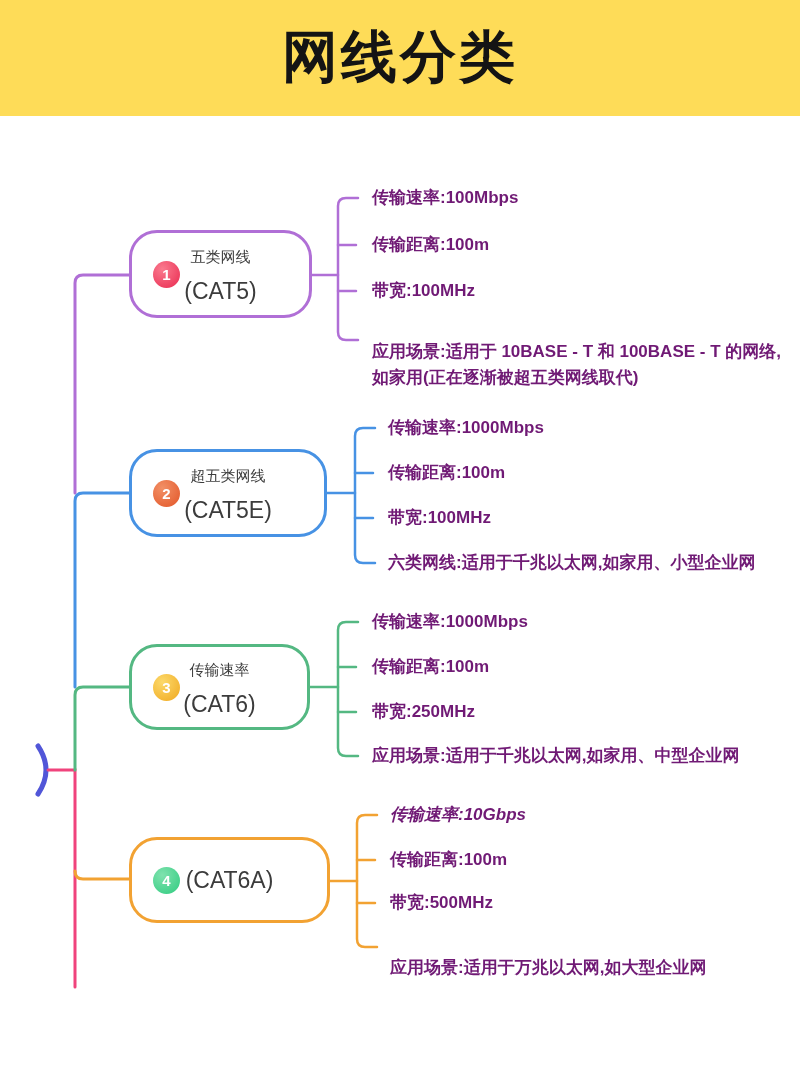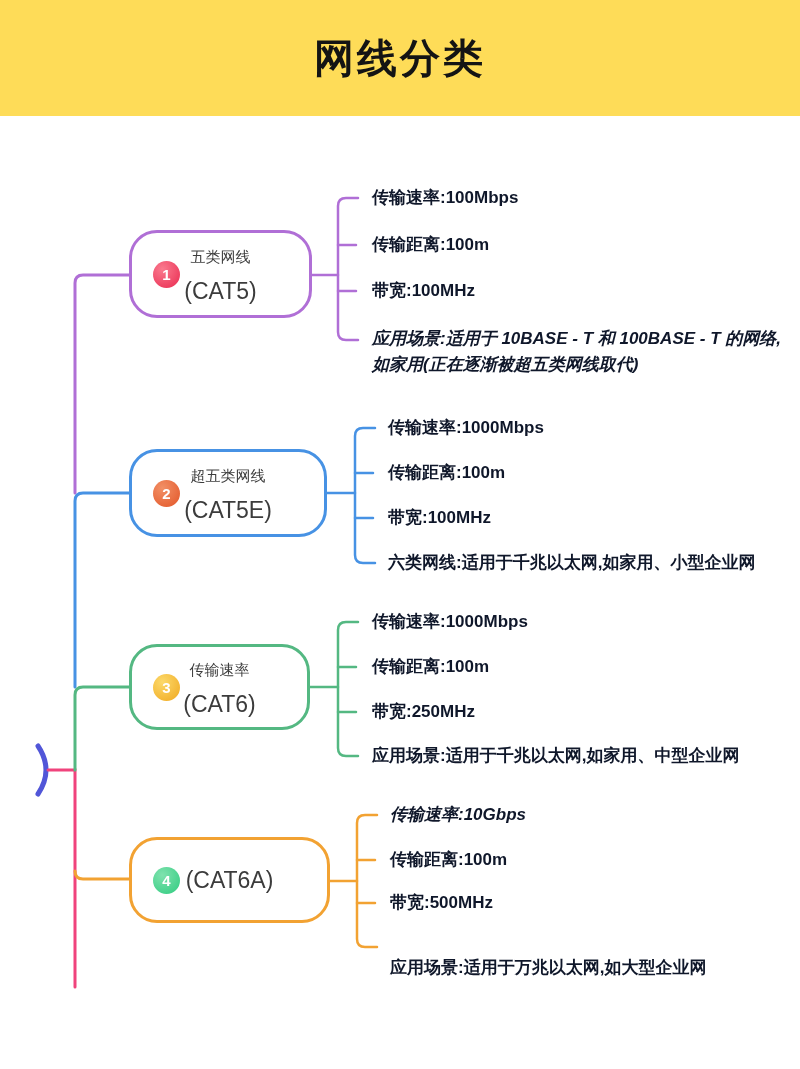--- a/index.html
+++ b/index.html
@@ -6,42 +6,42 @@
   body{
     width:800px;height:1069px;position:relative;background:#ffffff;
     font-family:"Liberation Sans","DejaVu Sans",sans-serif;
     overflow:hidden;
   }
   .header{
     position:absolute;left:0;top:0;width:800px;height:116px;
     background:#fedc58;display:flex;align-items:center;justify-content:center;
   }
   .header h1{
-    margin:3px;font-size:40px;font-weight:bold;color:#141414;letter-spacing:3px;
+    margin:3px;font-size:56px;font-weight:bold;color:#141414;letter-spacing:3px;
   }
   svg.lines{position:absolute;left:0;top:0;width:800px;height:1069px;}
   .node{
     position:absolute;background:#ffffff;border-radius:28px;
     display:flex;flex-direction:column;align-items:center;justify-content:center;
     text-align:center;box-sizing:border-box;
   }
   .node .name{font-size:15px;color:#3c3c3c;line-height:34px;white-space:nowrap;}
   .node .code{font-size:23px;color:#3c3c3c;line-height:34px;white-space:nowrap;}
   .badge{
     position:absolute;left:21px;top:50%;margin-top:-13px;
     width:27px;height:27px;border-radius:50%;
     display:flex;align-items:center;justify-content:center;
     color:#ffffff;font-size:15px;font-weight:bold;
   }
   .badge1{background:radial-gradient(circle at 35% 30%, #fa7a8e, #e92a50);}
   .badge2{background:radial-gradient(circle at 35% 30%, #f29066, #e25527);}
   .badge3{background:radial-gradient(circle at 35% 30%, #fcd96a, #f0a81f);}
   .badge4{background:radial-gradient(circle at 35% 30%, #7fe2ae, #2fcb7f);}
   .leaf{
-    position:absolute;font-size:17px;font-weight:bold;color:#0f172a;
+    position:absolute;font-size:17px;font-weight:bold;color:#701a75;
     line-height:24px;white-space:nowrap;
   }
   .leaf.wrap{white-space:normal;width:412px;line-height:26px;}
 </style>
 </head>
 <body>
 
 <div class="header">
   <h1>网线分类</h1>
 </div>
@@ -108,21 +108,21 @@
 </div>
 
 <div class="node" style="left:129px;top:837px;width:201px;height:86px;border:3px solid #f2a232;">
   <span class="badge badge4">4</span>
   <span class="code">(CAT6A)</span>
 </div>
 
 <div class="leaf" style="left:372px;top:186px;">传输速率:100Mbps</div>
 <div class="leaf" style="left:372px;top:233px;">传输距离:100m</div>
 <div class="leaf" style="left:372px;top:279px;">带宽:100MHz</div>
-<div class="leaf wrap" style="left:372px;top:326px;font-style:italic;">应用场景:适用于 10BASE - T 和 100BASE - T 的网络,如家用(正在逐渐被超五类网线取代)</div>
+<div class="leaf wrap" style="left:372px;top:339px;">应用场景:适用于 10BASE - T 和 100BASE - T 的网络,如家用(正在逐渐被超五类网线取代)</div>
 
 <div class="leaf" style="left:388px;top:416px;">传输速率:1000Mbps</div>
 <div class="leaf" style="left:388px;top:461px;">传输距离:100m</div>
 <div class="leaf" style="left:388px;top:506px;">带宽:100MHz</div>
 <div class="leaf" style="left:388px;top:551px;">六类网线:适用于千兆以太网,如家用、小型企业网</div>
 
 <div class="leaf" style="left:372px;top:610px;">传输速率:1000Mbps</div>
 <div class="leaf" style="left:372px;top:655px;">传输距离:100m</div>
 <div class="leaf" style="left:372px;top:700px;">带宽:250MHz</div>
 <div class="leaf" style="left:372px;top:744px;">应用场景:适用于千兆以太网,如家用、中型企业网</div>

